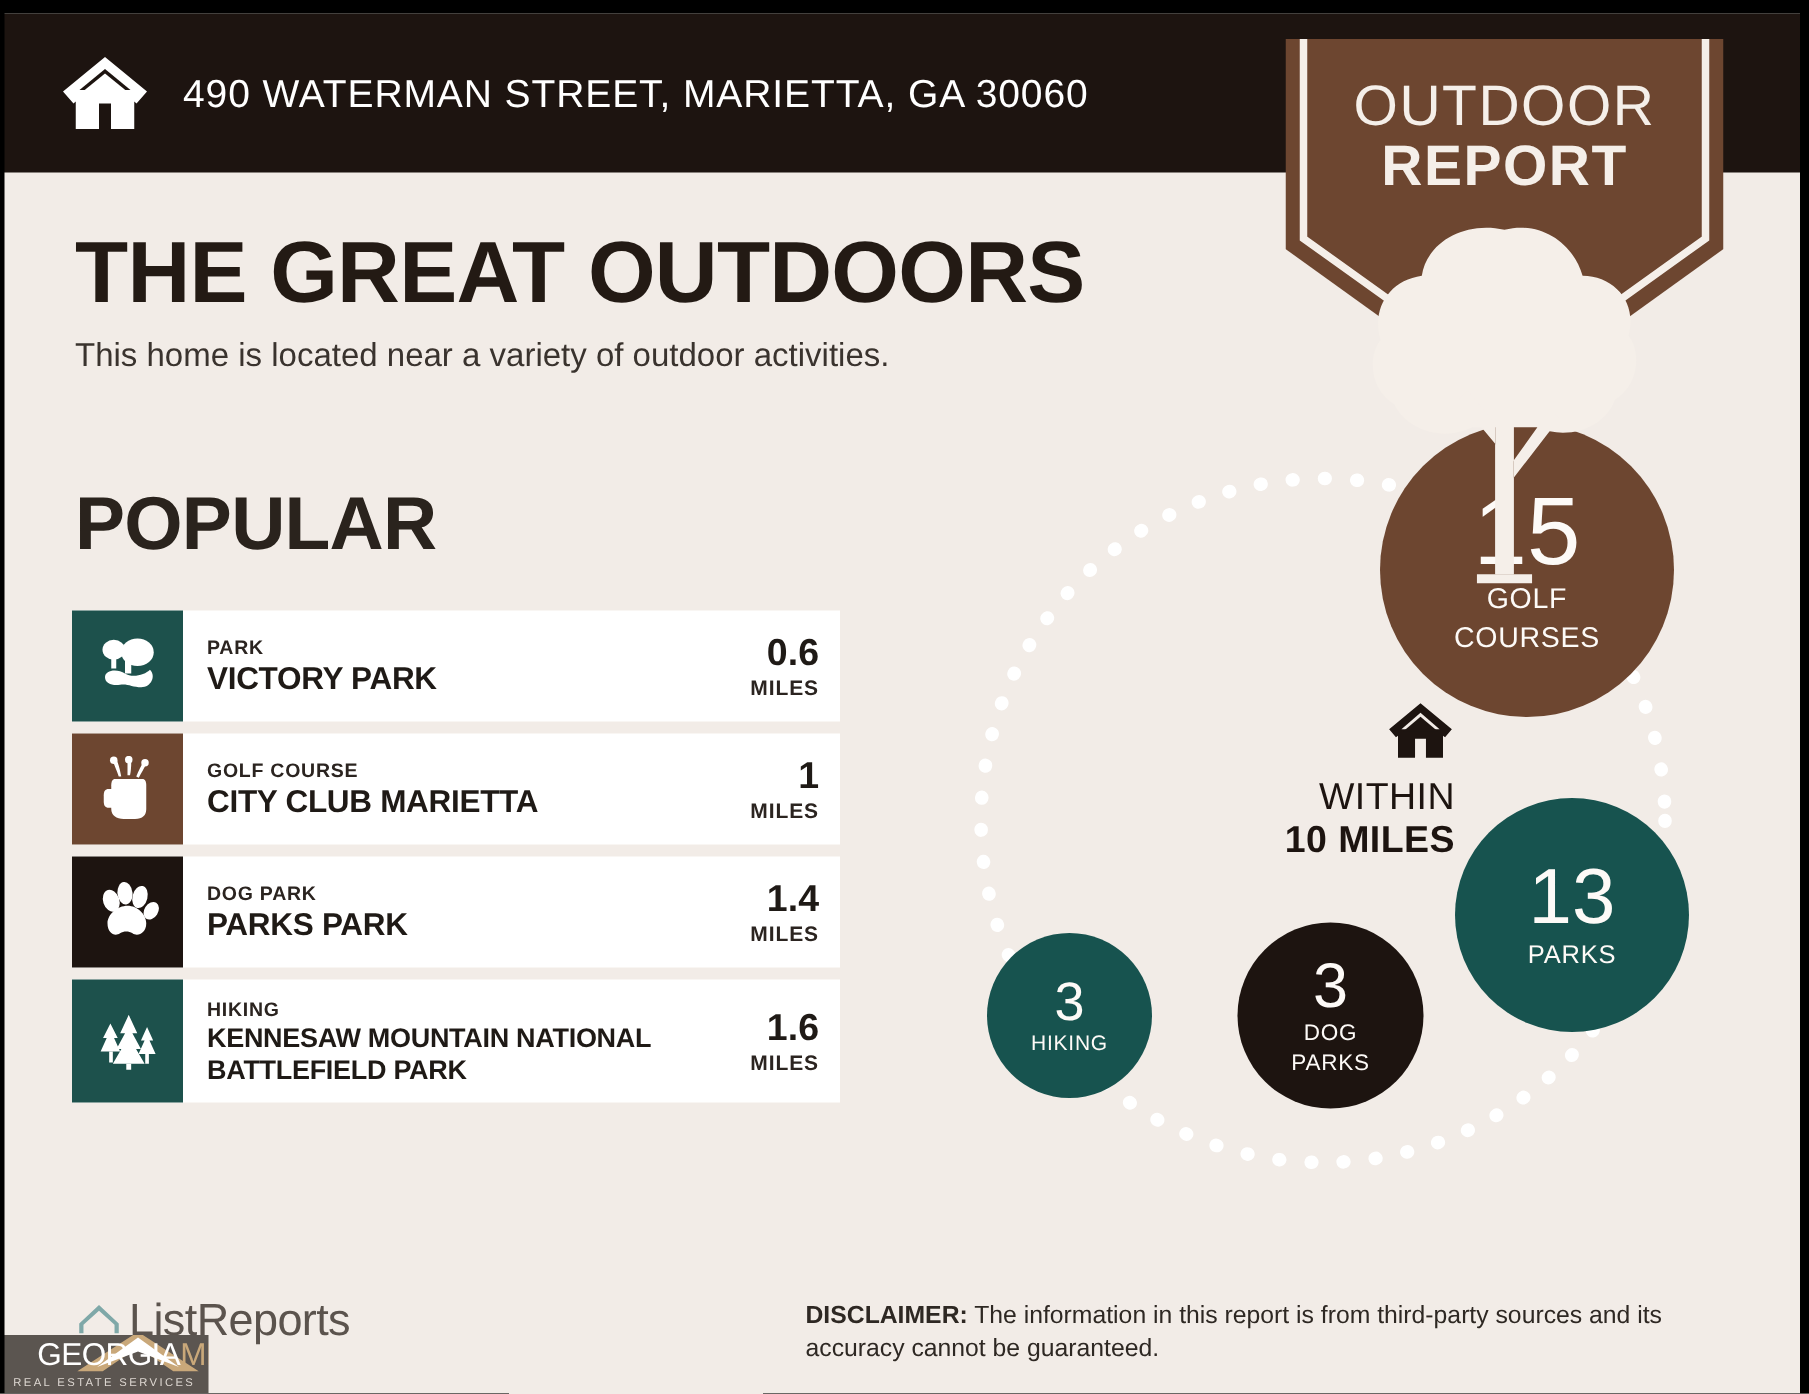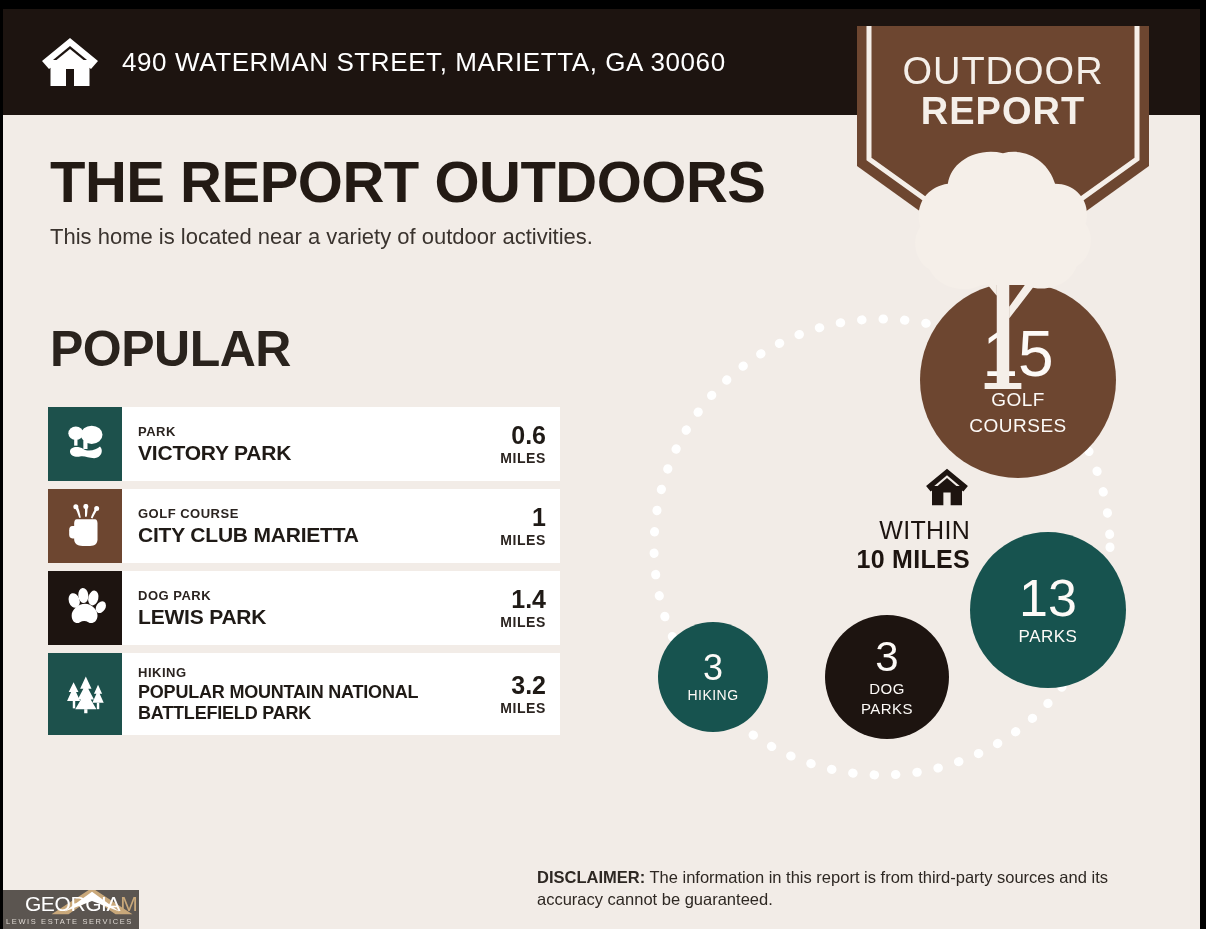--- a/index.html
+++ b/index.html
@@ -209,21 +209,21 @@
     </div>
     <div class="badge-tree">
       <svg viewBox="0 0 62 80" width="58" height="74" aria-hidden="true">
         <path d="M31 3 C22 1 14 6 13 13 C6 14 2 20 4 27 C1 31 2 38 7 41 C10 47 18 49 24 46 L29 46 L29 78 L33 78 L33 46 L38 46 C45 49 53 46 55 40 C60 37 61 30 58 26 C60 19 55 13 48 13 C46 6 39 1 31 3 Z" fill="#f5efe9"></path>
         <path d="M29 44 L29 78 L33 78 L33 44 Z M31 52 L21 40 L23 38 L31 48 Z M31 56 L41 42 L43 44 L33 57 Z" fill="#f5efe9"></path>
         <path d="M25 78 L37 78 L37 80 L25 80 Z" fill="#f5efe9"></path>
       </svg>
     </div>
   </div>
 
-  <h1 class="title">THE REPORT OUTDOORS</h1>
+  <h1 class="title">THE GREAT OUTDOORS</h1>
   <p class="subtitle">This home is located near a variety of outdoor activities.</p>
   <h2 class="section-title">POPULAR</h2>
 
   <div class="poi-list">
 
     <div class="poi-row">
       <div class="poi-icon" style="background:#1d514c;">
         <svg viewBox="0 0 52 48" width="44" height="40" aria-hidden="true">
           <ellipse cx="34" cy="13" rx="13" ry="11" fill="#ffffff"></ellipse>
           <ellipse cx="15" cy="11" rx="9" ry="8" fill="#ffffff"></ellipse>
@@ -275,21 +275,21 @@
           <ellipse cx="13" cy="15" rx="6.5" ry="9" transform="rotate(-18 13 15)" fill="#ffffff"></ellipse>
           <ellipse cx="24" cy="9" rx="6" ry="9" transform="rotate(-6 24 9)" fill="#ffffff"></ellipse>
           <ellipse cx="36" cy="12" rx="6" ry="9" transform="rotate(14 36 12)" fill="#ffffff"></ellipse>
           <ellipse cx="45" cy="23" rx="5.5" ry="7.5" transform="rotate(32 45 23)" fill="#ffffff"></ellipse>
           <path d="M26 19 C34 19 41 26 41 33 C41 41 34 44 30 41 C27 39 23 39 20 41 C16 44 10 41 10 33 C10 26 18 19 26 19 Z" fill="#ffffff"></path>
         </svg>
       </div>
       <div class="poi-body">
         <div class="poi-texts">
           <div class="poi-cat">DOG PARK</div>
-          <div class="poi-name">LEWIS PARK</div>
+          <div class="poi-name">PARKS PARK</div>
         </div>
         <div class="poi-dist">
           <div class="poi-num">1.4</div>
           <div class="poi-unit">MILES</div>
         </div>
       </div>
     </div>
 
     <div class="poi-row" style="min-height:82px;">
       <div class="poi-icon" style="background:#1d514c;">
@@ -298,24 +298,24 @@
           <path d="M12 33 L15 33 L15 42 L12 42 Z" fill="#ffffff"></path>
           <path d="M43 13 L48 24 L45 24 L50 35 L36 35 L41 24 L38 24 Z" fill="#ffffff"></path>
           <path d="M41.5 35 L44.5 35 L44.5 43 L41.5 43 Z" fill="#ffffff"></path>
           <path d="M28 3 L35 18 L31 18 L38 31 L34 31 L41 43 L15 43 L22 31 L18 31 L25 18 L21 18 Z" fill="#ffffff"></path>
           <path d="M26 43 L30 43 L30 48 L26 48 Z" fill="#ffffff"></path>
         </svg>
       </div>
       <div class="poi-body">
         <div class="poi-texts">
           <div class="poi-cat">HIKING</div>
-          <div class="poi-name small">POPULAR MOUNTAIN NATIONAL BATTLEFIELD PARK</div>
+          <div class="poi-name small">KENNESAW MOUNTAIN NATIONAL BATTLEFIELD PARK</div>
         </div>
         <div class="poi-dist">
-          <div class="poi-num">3.2</div>
+          <div class="poi-num">1.6</div>
           <div class="poi-unit">MILES</div>
         </div>
       </div>
     </div>
 
   </div>
 
   <div class="diagram">
     <svg class="dot-path" viewBox="0 0 560 540" width="560" height="540">
       <circle cx="262" cy="277" r="228" fill="none" stroke="#ffffff" stroke-width="9" stroke-linecap="round" stroke-dasharray="0.5 21"></circle>
@@ -349,31 +349,39 @@
           <path d="M25 2 L48 21 L43 27 L41.5 25.8 L41.5 42 L29 42 L29 28 L21 28 L21 42 L8.5 42 L8.5 25.8 L7 27 L2 21 Z" fill="#1d1410"></path>
           <path d="M25 9 L39 21 L11 21 Z" fill="#f2ece7"></path>
           <path d="M25 12 L38 23 L12 23 Z" fill="#1d1410"></path>
         </svg>
       </div>
       <div class="c-l1">WITHIN</div>
       <div class="c-l2">10 MILES</div>
     </div>
   </div>
 
+  <div class="lr-logo">
+    <span>
+      <svg viewBox="0 0 34 26" width="32" height="25" aria-hidden="true">
+        <path d="M17 4 L31 17 L31 24 L28 24 L28 18 L17 8 L6 18 L6 24 L3 24 L3 17 Z" fill="#7fa8a8"></path>
+      </svg>
+    </span>
+    <span class="lr-txt">ListReports</span>
+  </div>
 
   <div class="disclaimer">
     <b>DISCLAIMER:</b><span> The information in this report is from third-party sources and its accuracy cannot be guaranteed.</span>
   </div>
 
   <div class="gmls">
     <span class="gmls-roof">
       <svg viewBox="0 0 90 34" width="86" height="32" aria-hidden="true">
         <path d="M45 2 L88 30 L70 30 L45 13 L20 30 L2 30 Z" fill="#c9a87a"></path>
         <path d="M45 6 L74 27 L45 16 L16 27 Z" fill="#ffffff"></path>
       </svg>
     </span>
     <div class="gmls-row">
       <span class="g1">GEORGIA</span><span class="g2">MLS</span>
     </div>
-    <div class="gmls-sub">LEWIS ESTATE SERVICES</div>
+    <div class="gmls-sub">REAL ESTATE SERVICES</div>
   </div>
 
 </div>
 
 </body></html>

